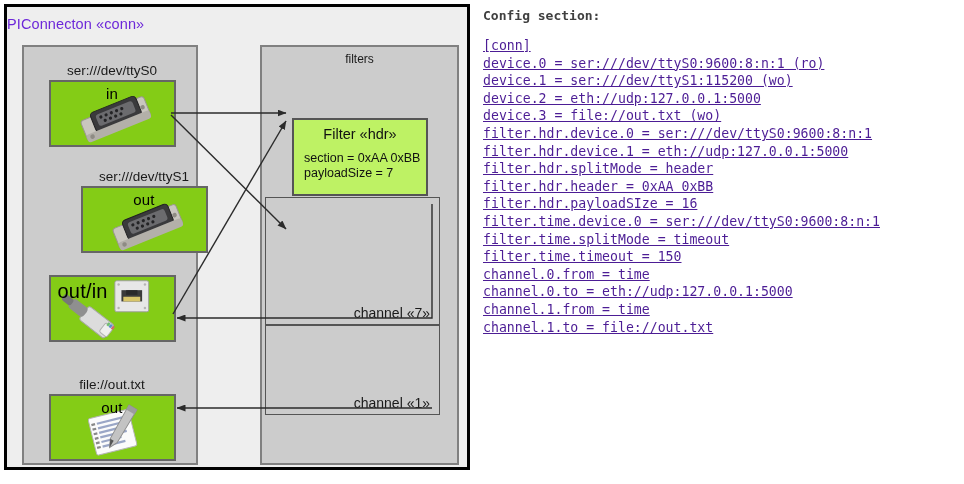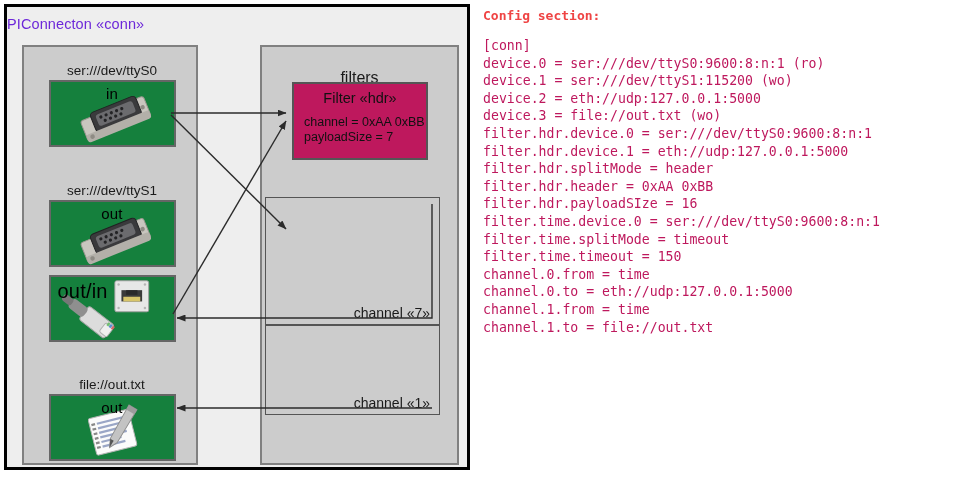--- a/index.html
+++ b/index.html
@@ -37,24 +37,24 @@
 
   
   .panel {
     position: absolute;
     box-sizing: border-box;
     background: #cccccc;
     border: 2px solid #808080;
   }
   .panel-title {
     position: absolute;
-    left: 0; top: 22px;
+    left: 0; top: 5px;
     width: 100%;
     text-align: center;
-    font-size: 16px;
+    font-size: 12px;
     color: #1a1a1a;
   }
 
   
   #devices-panel {
     left: 15px; top: 38px;
     width: 176px; height: 420px;
   }
 
   .device-group { position: absolute; left: 0; width: 176px; }
@@ -64,21 +64,21 @@
     font-size: 13.5px;
     color: #1a1a1a;
     margin-bottom: 2px;
     white-space: nowrap;
   }
   .device-box {
     position: relative;
     box-sizing: border-box;
     margin: 0 auto;
     width: 127px; height: 67px;
-    background: #15803d;
+    background: #84cc16;
     border: 2px solid #666666;
     overflow: hidden;
   }
   .device-dir {
     position: absolute;
     font-size: 15px;
     color: #000000;
     z-index: 3;
     letter-spacing: 0.2px;
   }
@@ -94,22 +94,23 @@
 
   
   #filters-panel {
     left: 253px; top: 38px;
     width: 199px; height: 420px;
   }
 
   .filter-box {
     position: absolute;
     box-sizing: border-box;
-    background: #be185d;
+    background: #bef264;
     border: 2px solid #555555;
+    margin-top: 36px;
   }
   .filter-title {
     width: 100%;
     text-align: center;
     font-size: 14.5px;
     color: #111111;
     margin-top: 6px;
   }
   .filter-props {
     margin: 9px 0 0 10px;
@@ -150,29 +151,30 @@
   
   #config-section {
     position: absolute;
     left: 483px; top: 8px;
     width: 478px;
   }
   #config-heading {
     font-family: "DejaVu Sans Mono", monospace;
     font-weight: bold;
     font-size: 13px;
-    color: #ef4444;
+    color: #404040;
     margin-bottom: 14px;
   }
   #config-body {
     font-family: "DejaVu Sans Mono", monospace;
     font-size: 13.2px;
     line-height: 17.6px;
-    color: #be185d;
+    color: #4c1d95;
     white-space: pre;
+    text-decoration: underline;
   }
   #config-body div { white-space: pre; }
 </style>
 </head>
 <body>
 
 <div id="diagram-frame">
 
   <div id="diagram-title">PIConnecton «conn»</div>
 
@@ -197,21 +199,21 @@
             <circle cx="69" cy="37" r="1.7" fill="#232325"></circle>
             <circle cx="75" cy="37" r="1.7" fill="#232325"></circle>
             <rect x="32" y="44" width="72" height="9" rx="3" fill="#b3b0a9"></rect>
             <circle cx="38" cy="48" r="2.4" fill="#8e8b84"></circle>
             <circle cx="99" cy="39" r="2.4" fill="#8e8b84"></circle>
           </g>
         </svg>
       </div>
     </div>
 
-    <div class="device-group" style="top:136px;">
+    <div class="device-group" style="top:122px;margin-left:32px;">
       <div class="device-label">ser:///dev/ttyS1</div>
       <div class="device-box">
         <span class="device-dir dir-center">out</span>
         <svg class="icon-art" viewBox="0 0 127 67">
           <g transform="rotate(-22 66 44)">
             <rect x="32" y="30" width="72" height="23" rx="3" fill="#c9c6bf" stroke="#9a978f" stroke-width="1"></rect>
             <rect x="44" y="26" width="52" height="22" rx="4" fill="#3a3a3c" stroke="#202022" stroke-width="1"></rect>
             <rect x="49" y="30" width="42" height="13" rx="3" fill="#6b6b6e"></rect>
             <circle cx="54" cy="34" r="1.7" fill="#232325"></circle>
             <circle cx="60" cy="34" r="1.7" fill="#232325"></circle>
@@ -290,21 +292,21 @@
     </div>
 
   </div>
 
   <div class="panel" id="filters-panel">
     <div class="panel-title">filters</div>
 
     <div class="filter-box" id="filter-hdr">
       <div class="filter-title">Filter «hdr»</div>
       <div class="filter-props">
-        <div>channel = 0xAA 0xBB</div>
+        <div>section = 0xAA 0xBB</div>
         <div>payloadSize = 7</div>
       </div>
     </div>
 
     <div class="filter-box" id="filter-time">
       <div class="filter-title">Filter «time»</div>
       <div class="filter-props">
         <div>timeout = 150 ms</div>
       </div>
     </div>

